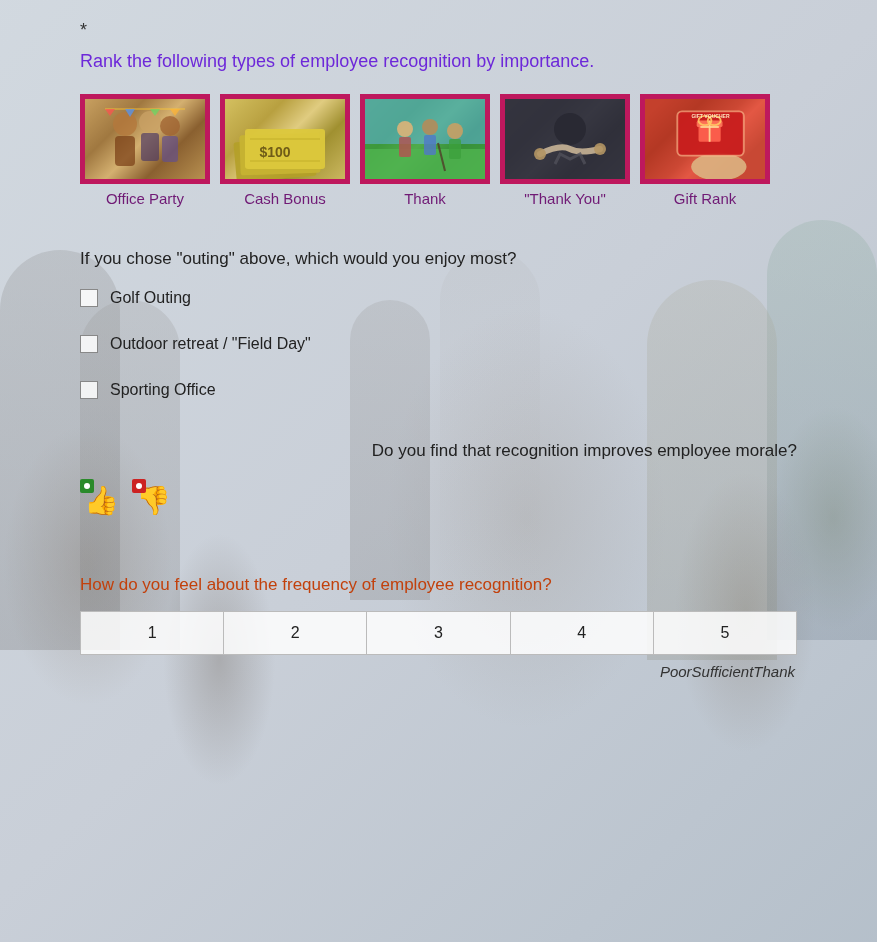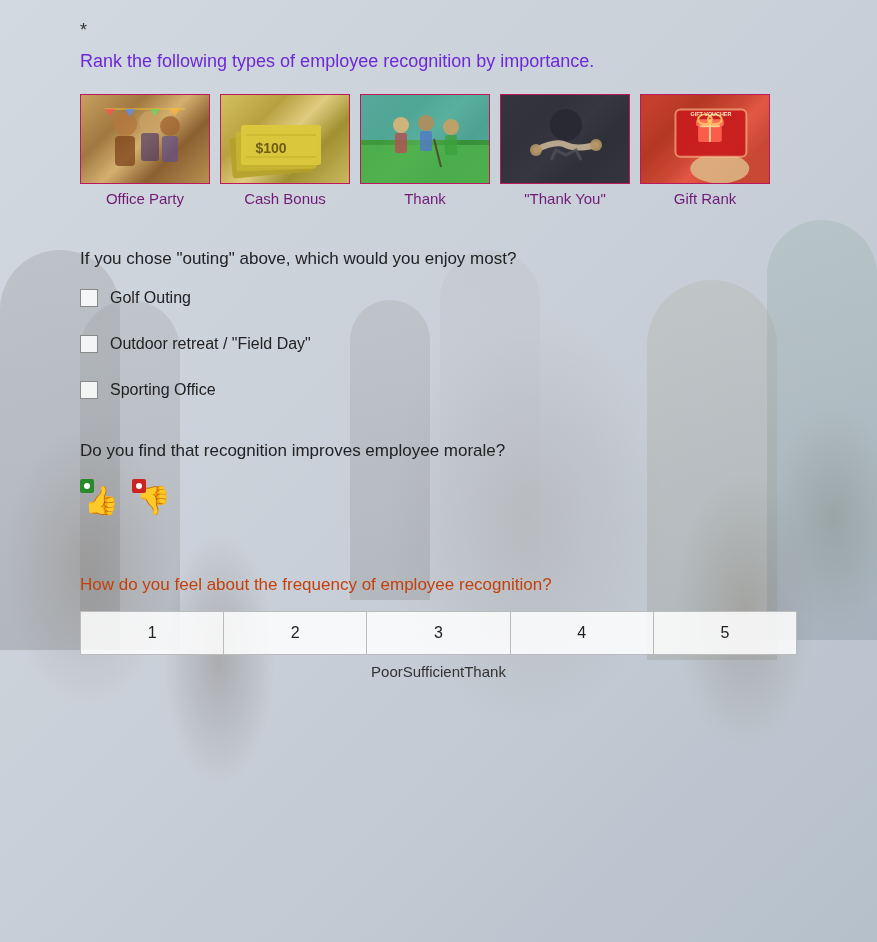--- a/index.html
+++ b/index.html
@@ -67,21 +67,21 @@
     .ranking-item {
       display: flex;
       flex-direction: column;
       align-items: center;
       width: 130px;
     }
 
     .ranking-image-box {
       width: 130px;
       height: 90px;
-      border: 1px solid #be185d;
+      border: 5px solid #be185d;
       background: #ddd;
       overflow: hidden;
       display: flex;
       align-items: center;
       justify-content: center;
       margin-bottom: 6px;
       cursor: grab;
       position: relative;
     }
 
@@ -152,20 +152,21 @@
     .checkbox-label {
       font-size: 16px;
       color: #222;
     }
 
     .morale-question {
       font-size: 17px;
       color: #222;
       margin-bottom: 16px;
       line-height: 1.4;
+      text-align: right;
     }
 
     .thumb-row {
       display: flex;
       align-items: center;
       gap: 8px;
       margin-bottom: 50px;
     }
 
     .thumb-btn {
@@ -220,22 +221,23 @@
       color: #222;
       cursor: pointer;
     }
 
     .rating-cell:not(:last-child) {
       border-right: none;
     }
 
     .rating-labels {
       display: flex;
-      justify-content: center;
+      justify-content: flex-end;
       padding: 0 2px;
+      font-style: italic;
     }
 
     .rating-label-text {
       font-size: 15px;
       color: #333;
     }
 
     
     .silhouette {
       position: absolute;

